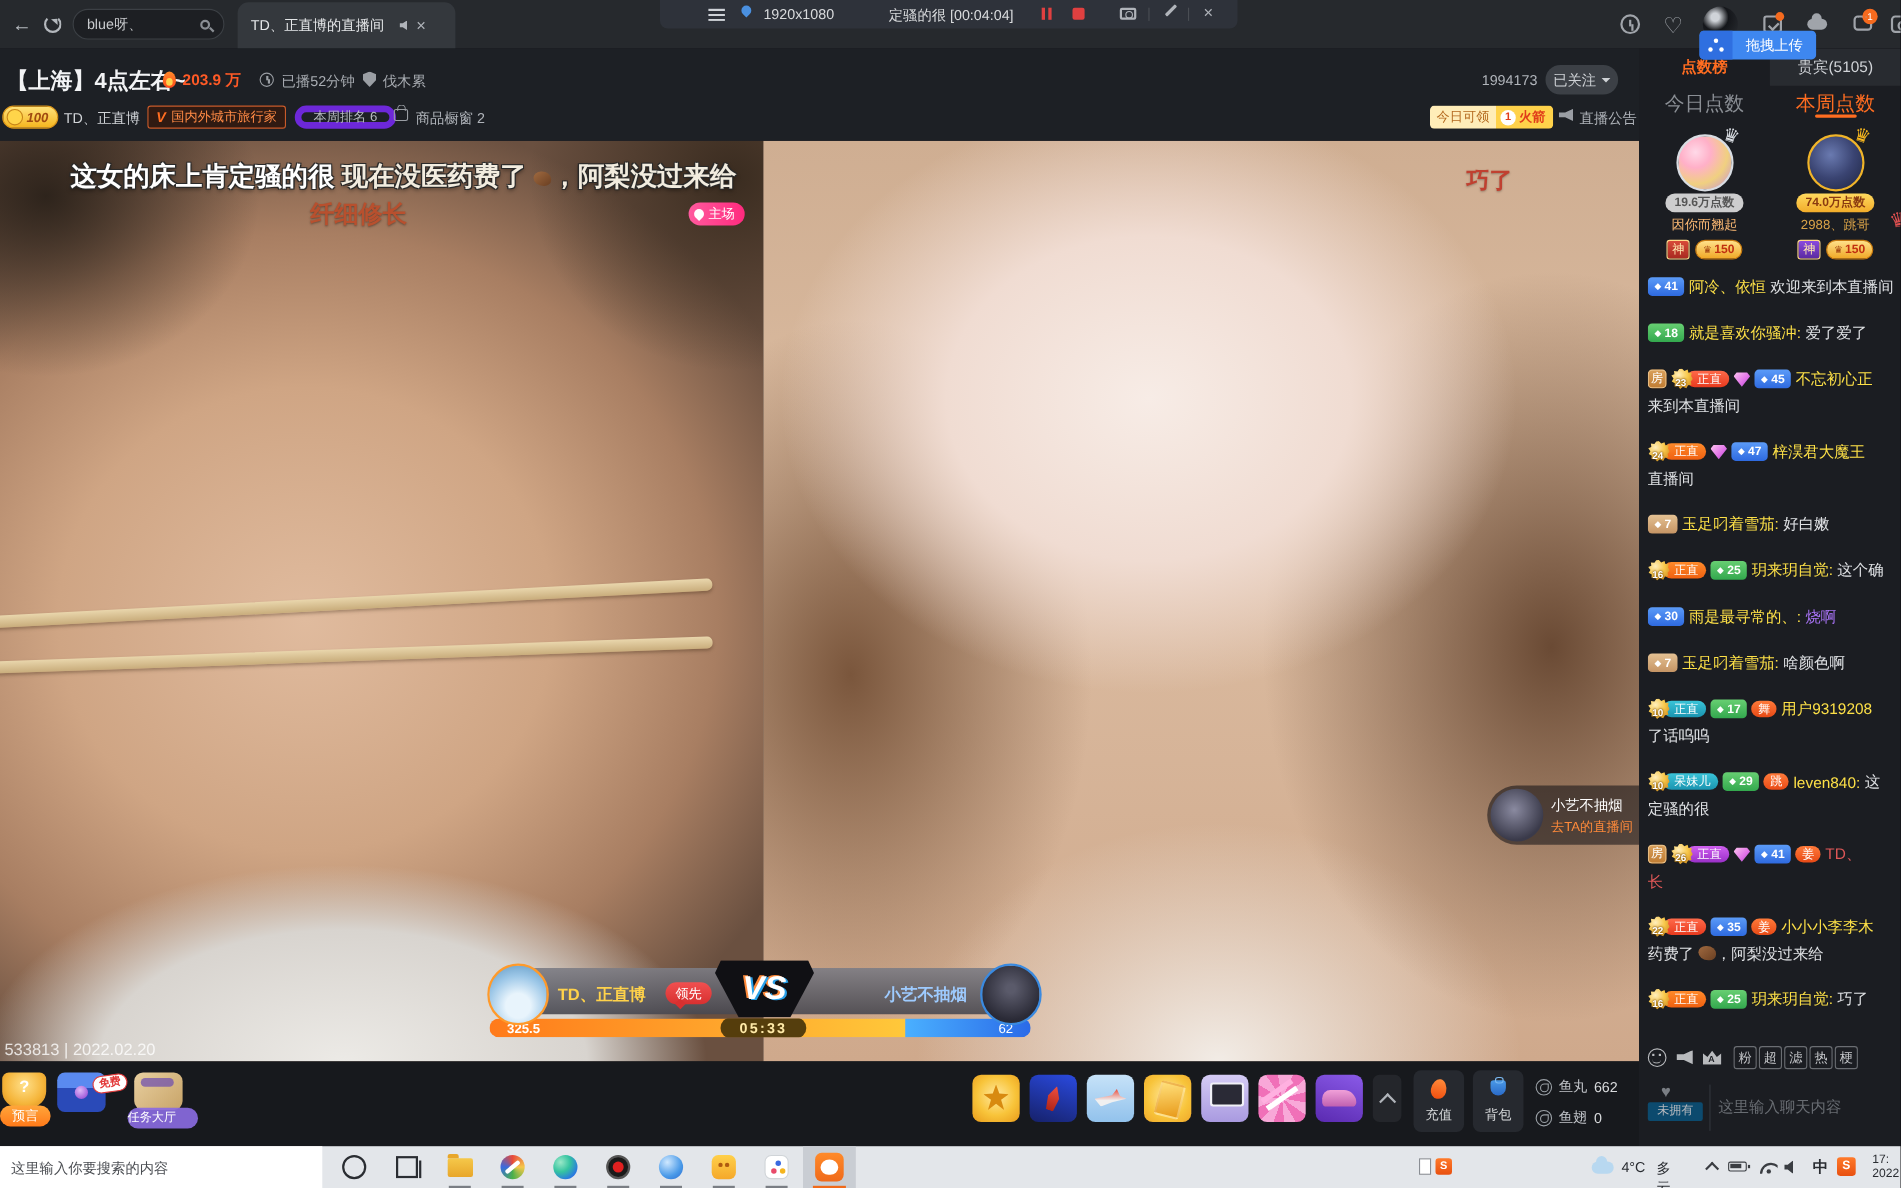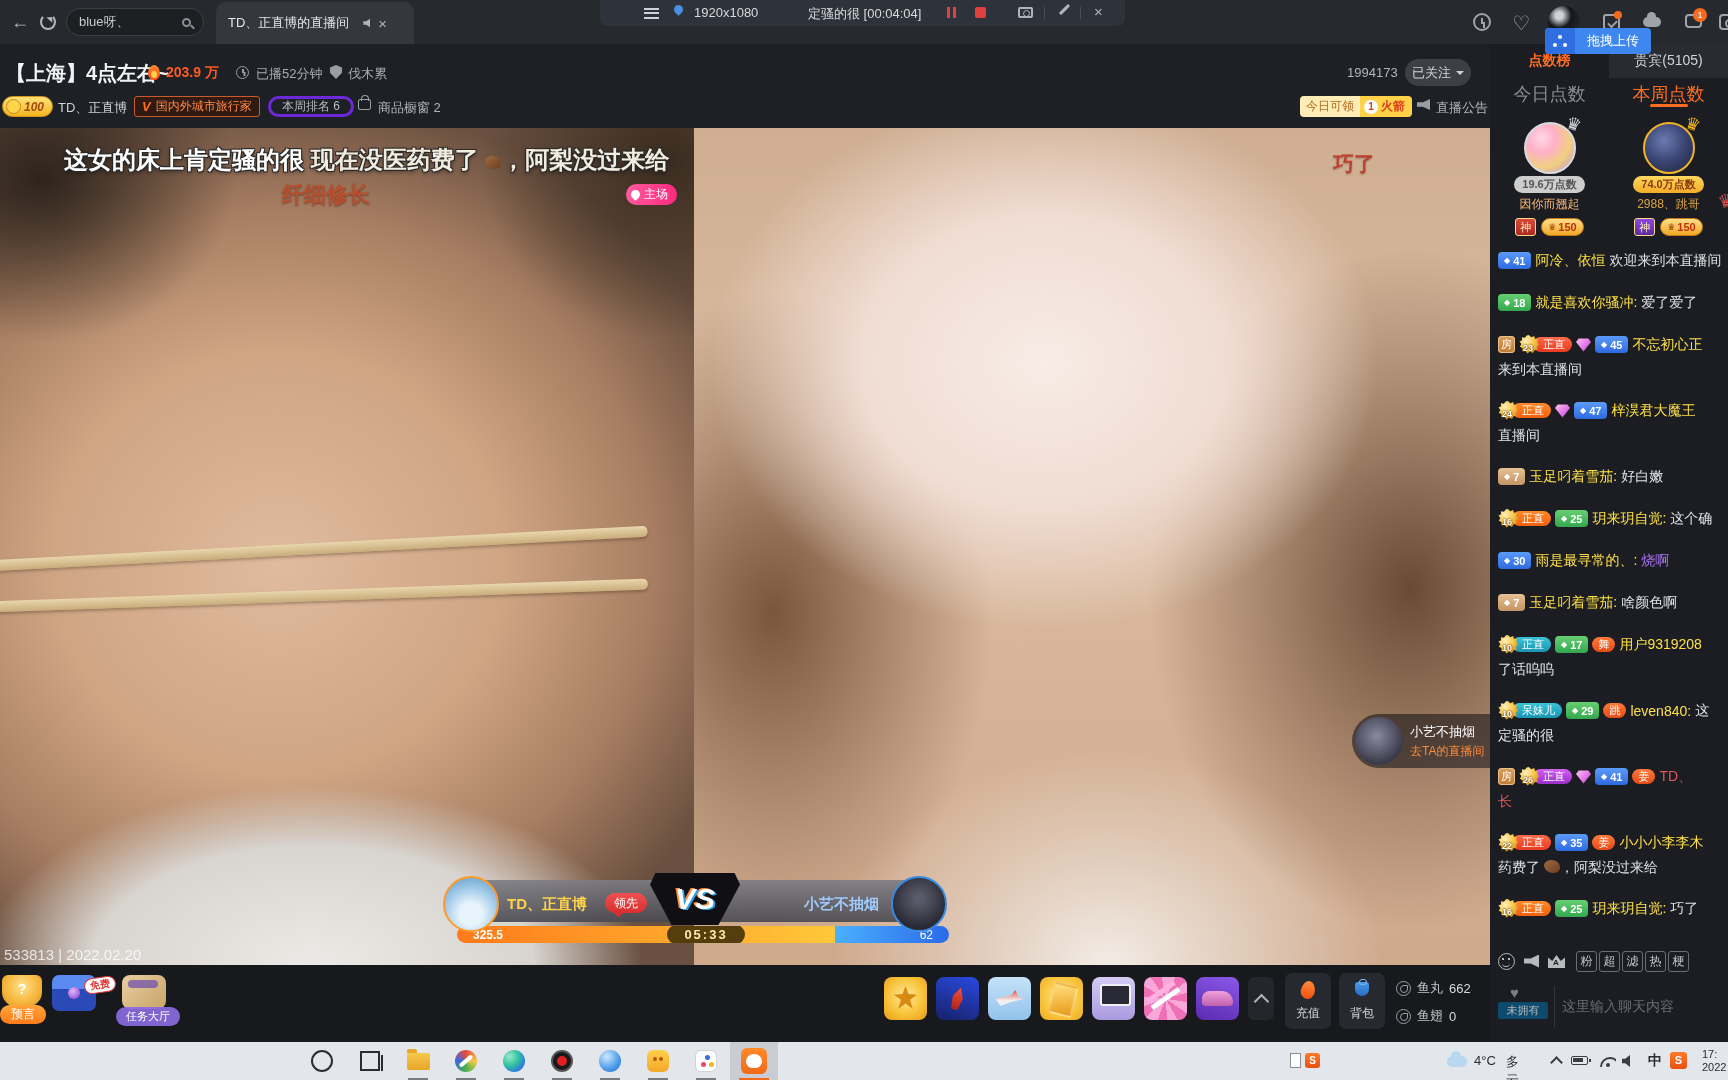--- a/index.html
+++ b/index.html
@@ -71,21 +71,21 @@
 .ph-viewers{position:absolute;left:1347px;top:21px;color:#b0b4ba;font-size:13px}
 .follow-btn{position:absolute;left:1405px;top:15px;width:66px;height:27px;border-radius:14px;background:#3c4046;color:#cfd2d6;font-size:13px;display:flex;align-items:center;justify-content:center;gap:5px;cursor:pointer}
 .caret{width:0;height:0;border:4px solid transparent;border-top-color:#cfd2d6;margin-top:4px}
 .coin-badge{position:absolute;left:2px;top:52px;height:21px;border-radius:11px;background:linear-gradient(#ffe27a,#f5b51e);border:1px solid #d9941a;display:flex;align-items:center;padding:0 8px 0 3px;gap:3px}
 .coin{width:15px;height:15px;border-radius:50%;background:#ffd54a;border:1.5px solid #c8861a}
 .coin-num{color:#a04a10;font-size:12px;font-weight:bold;font-style:italic}
 .ph-streamer{position:absolute;left:58px;top:55px;color:#d0d3d7;font-size:13px}
 .v-badge{position:absolute;left:134px;top:52px;height:21px;border:1px solid #c85a2a;border-radius:3px;background:#301a12;display:flex;align-items:center;padding:0 7px;gap:5px;cursor:pointer}
 .v-mark{color:#ff6d21;font-weight:900;font-style:italic;font-size:13px}
 .v-text{color:#ff8a45;font-size:12px}
-.rank-pill{position:absolute;left:268px;top:52px;height:21px;border:3px solid #6d28d9;border-radius:11px;color:#b8bcc2;font-size:12px;display:flex;align-items:center;padding:0 11px}
+.rank-pill{position:absolute;left:268px;top:52px;height:21px;border:6px solid #6d28d9;border-radius:11px;color:#b8bcc2;font-size:12px;display:flex;align-items:center;padding:0 11px}
 .bag{position:absolute;left:358px;top:55px;width:13px;height:11px;border:1.5px solid #9a9ea4;border-radius:2px}
 .bag::before{content:"";position:absolute;left:2px;top:-5px;width:6px;height:5px;border:1.5px solid #9a9ea4;border-bottom:none;border-radius:4px 4px 0 0}
 .ph-shop{position:absolute;left:378px;top:55px;color:#b0b4ba;font-size:13px}
 .claim{position:absolute;left:1300px;top:52px;height:21px;display:flex;border-radius:4px;overflow:hidden;cursor:pointer}
 .claim-l{background:#ffedb8;color:#b4691e;font-size:12px;display:flex;align-items:center;padding:0 6px}
 .claim-r{background:#ffd24a;display:flex;align-items:center;gap:3px;padding:0 7px 0 4px}
 .claim-one{width:14px;height:14px;border-radius:50%;background:#fff;color:#e03c1a;font-size:10px;font-weight:bold;text-align:center;line-height:14px}
 .claim-item{color:#e03c1a;font-size:12px;font-weight:bold}
 .horn{position:absolute;left:1417px;top:55px;width:13px;height:11px;background:#9a9ea4;clip-path:polygon(0 30%,45% 30%,100% 0,100% 100%,45% 70%,0 70%)}
 .ph-ann{position:absolute;left:1436px;top:55px;color:#b0b4ba;font-size:13px;cursor:pointer}
@@ -121,39 +121,39 @@
 
 
 .vsbar{position:absolute;left:445px;top:748px;width:500px;height:70px}
 .vs-info{position:absolute;left:26px;top:4px;width:448px;height:42px;border-radius:6px;background:linear-gradient(180deg,rgba(125,125,133,.9),rgba(72,72,80,.9))}
 .vs-lname{position:absolute;left:36px;top:15px;color:#ffd24a;font-size:15px;font-weight:bold}
 .lead{position:absolute;left:134px;top:13px;height:20px;border-radius:10px;background:linear-gradient(#f05050,#d83030);color:#fff;font-size:12px;display:flex;align-items:center;padding:0 9px}
 .lead::after{content:"";position:absolute;left:10px;bottom:-3px;width:7px;height:7px;background:#d83030;transform:rotate(45deg)}
 .vs-rname{position:absolute;right:40px;top:15px;color:#9ecbff;font-size:15px;font-weight:bold}
 .vs-logo{position:absolute;left:205px;top:-3px;width:90px;height:52px;background:#101014;clip-path:polygon(6% 0,94% 0,100% 22%,76% 100%,24% 100%,0 22%);display:flex;align-items:center;justify-content:center}
 .vs-logo b{color:#fff;font-size:30px;font-style:italic;font-weight:900;text-shadow:2px 1px 0 #2aa0e8,-2px -1px 0 #ff8a3a}
-.vs-progress{position:absolute;left:12px;top:50px;width:492px;height:17px;border-radius:9px;overflow:hidden;display:flex}
+.vs-progress{position:absolute;left:0;top:50px;width:492px;height:17px;border-radius:9px;overflow:hidden;display:flex}
 .p-left{width:378px;background:linear-gradient(90deg,#ff7a1a,#ffc83a);color:#fff;font-size:12px;font-weight:bold;display:flex;align-items:center;padding-left:16px}
 .p-right{flex:1;background:linear-gradient(90deg,#4ab0ff,#2a6ae8);color:#fff;font-size:12px;font-weight:normal;display:flex;align-items:center;justify-content:flex-end;padding-right:16px}
 .p-timer{position:absolute;left:210px;top:-1px;width:78px;height:19px;border-radius:10px;background:rgba(70,52,10,.92);color:#ffeaa8;font-size:13px;font-weight:bold;letter-spacing:2px;text-align:center;line-height:19px}
 .vs-av{position:absolute;top:0;width:56px;height:56px;border-radius:50%;cursor:pointer}
 .vs-av-l{left:-2px;border:2px solid #ff9a2a;background:radial-gradient(circle at 50% 70%,#e8f4fc 25%,#9ec8e8 60%,#5a94c0)}
 .vs-av-r{right:-2px;border:2px solid #3a8ae0;background:radial-gradient(circle at 50% 40%,#5a5a6a 10%,#2a2a36 70%)}
 
 
 .giftbar{position:absolute;left:0;top:965px;width:1490px;height:77px;background:#17191d}
 .trophy{position:absolute;left:2px;top:10px;width:40px;height:32px;background:radial-gradient(circle at 50% 35%,#ffe08a,#f5b53a 60%,#d88a1a);border-radius:6px 6px 15px 15px;cursor:pointer}
 .trophy::after{content:"?";position:absolute;left:0;right:0;top:5px;text-align:center;color:#fff;font-weight:bold;font-size:15px}
 .predict{position:absolute;left:0;top:40px;width:46px;height:19px;border-radius:10px;background:linear-gradient(#ffa63a,#ff7a1a);color:#fff;font-size:12px;text-align:center;line-height:19px;cursor:pointer}
 .chest{position:absolute;left:52px;top:10px;width:44px;height:36px;background:linear-gradient(#5a8af0 40%,#2a4ab8 40%);border-radius:7px;cursor:pointer}
 .chest::after{content:"";position:absolute;left:16px;top:12px;width:12px;height:12px;border-radius:50%;background:radial-gradient(circle at 40% 35%,#e0b8f8,#8a3ad0)}
 .free-tag{position:absolute;left:84px;top:12px;width:32px;height:16px;background:#fff;border:1px solid #e23a3a;border-radius:8px;color:#e23a3a;font-size:10px;font-weight:bold;text-align:center;line-height:14px;transform:rotate(-8deg)}
 .scroll{position:absolute;left:122px;top:10px;width:44px;height:34px;background:linear-gradient(135deg,#e8cfa0,#c8a468);border-radius:8px;cursor:pointer}
 .scroll::before{content:"";position:absolute;left:6px;top:5px;width:30px;height:8px;background:#6a4ab0;border-radius:4px;opacity:.7}
-.task-pill{position:absolute;left:116px;top:42px;width:64px;height:19px;border-radius:10px;background:rgba(138,106,224,.92);color:#fff;font-size:11px;text-align:center;line-height:19px;cursor:pointer}
+.task-pill{position:absolute;left:116px;top:42px;width:64px;height:19px;border-radius:10px;background:rgba(138,106,224,.92);color:#fff;font-size:11px;line-height:19px;cursor:pointer}
 .gift-row{position:absolute;left:884px;top:12px;display:flex;gap:9px}
 .gift{width:43px;height:43px;border-radius:8px;position:relative;overflow:hidden;cursor:pointer}
 .gift-golden-phoenix{background:radial-gradient(circle at 50% 45%,#ffe9a0,#f8c43a 55%,#e89a1a)}
 .gift-golden-phoenix::after{content:"";position:absolute;left:10px;top:9px;width:23px;height:23px;background:#d88a10;clip-path:polygon(50% 0,63% 35%,100% 38%,70% 60%,82% 100%,50% 76%,18% 100%,30% 60%,0 38%,37% 35%)}
 .gift-red-rocket{background:linear-gradient(200deg,#2a4ae0,#16216a)}
 .gift-red-rocket::after{content:"";position:absolute;left:14px;top:10px;width:15px;height:23px;background:linear-gradient(#f05040,#b02418);clip-path:polygon(50% 0,85% 45%,72% 100%,28% 100%,15% 45%);transform:rotate(18deg)}
 .gift-fighter-jet{background:linear-gradient(180deg,#c6e2f8,#92c2ec)}
 .gift-fighter-jet::after{content:"";position:absolute;left:7px;top:13px;width:29px;height:16px;background:linear-gradient(#e84a3a,#f0f0f0 65%);clip-path:polygon(0 55%,55% 35%,70% 0,80% 40%,100% 55%,55% 75%,20% 100%)}
 .gift-gold-card{background:radial-gradient(circle at 50% 45%,#ffe9a0,#f8c43a 60%,#f0a82a)}
 .gift-gold-card::after{content:"";position:absolute;left:12px;top:7px;width:19px;height:28px;border:2px solid #fff3;background:linear-gradient(160deg,#ffdf7a,#e89a1a);border-radius:3px;transform:rotate(14deg)}
@@ -689,20 +689,21 @@
 
     <div class="input-area">
       <span class="fan-heart">♥</span>
       <span class="fan-status">未拥有</span>
       <span class="in-divider"></span>
       <input class="chat-input" placeholder="这里输入聊天内容" style="">
     </div>
   </div>
 
   <div class="taskbar">
+    <input class="tb-search" placeholder="这里输入你要搜索的内容" style="">
     <div class="apps" id="task-apps">
         <div class="app a-cortana">
           <i></i>
         </div>
         <div class="app a-task-view">
           <i></i>
         </div>
         <div class="app a-file-explorer">
           <i></i>
           <span class="ind"></span>

